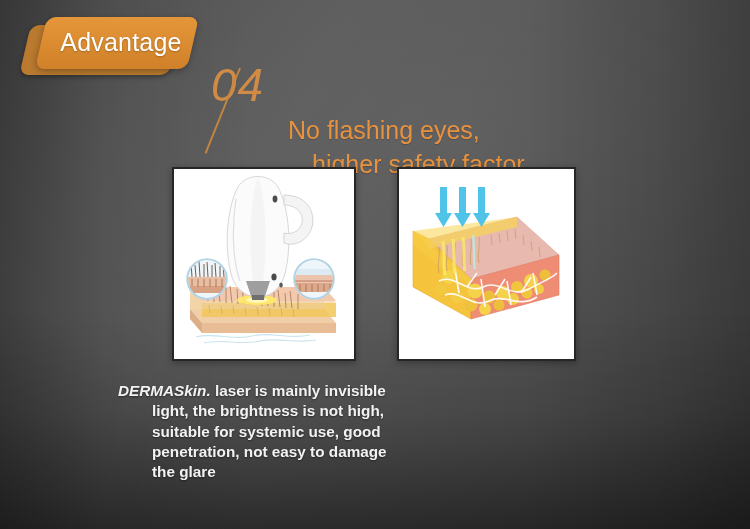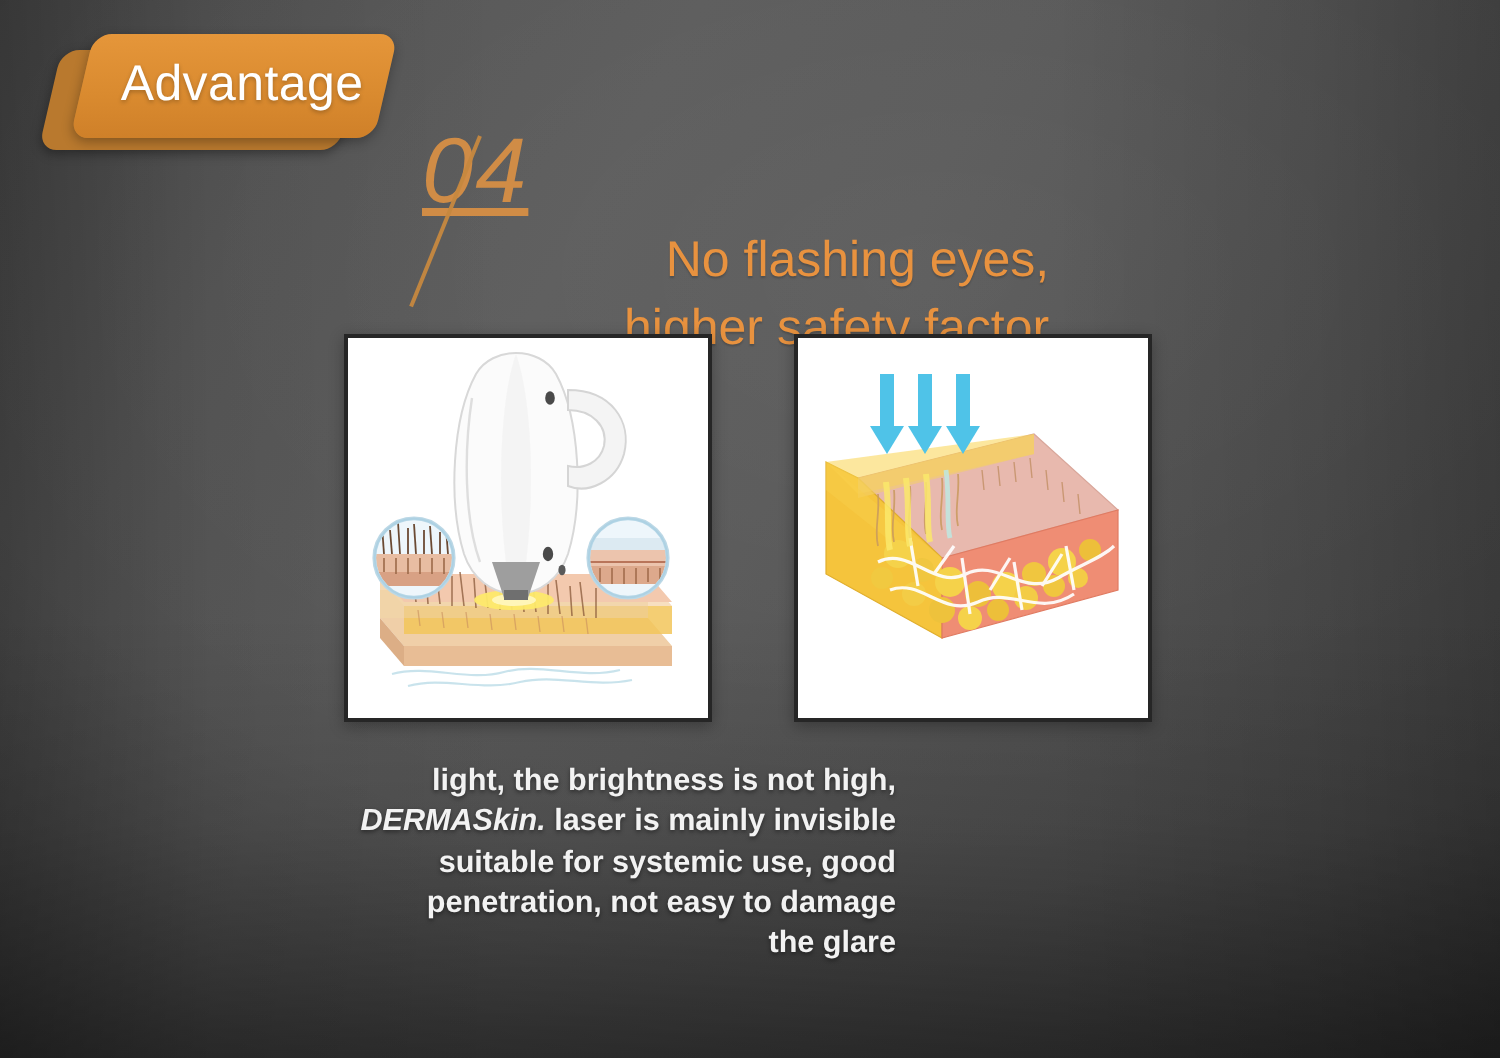--- a/index.html
+++ b/index.html
@@ -7,21 +7,20 @@
     padding: 0;
     background: #3a3a3a;
   }
   .slide {
     position: relative;
     width: 750px;
     height: 529px;
     overflow: hidden;
     font-family: "Liberation Sans", sans-serif;
     background: #701a75;
-    text-align: right;
   }
   
   .bg-base {
     position: absolute;
     inset: 0;
     background:
       linear-gradient(118deg,
         #4a4a4a 0%,
         #565656 18%,
         #5b5b5b 34%,
@@ -110,21 +109,20 @@
   .headline-num {
     position: absolute;
     left: 211px;
     top: 62px;
     font-size: 46px;
     font-style: italic;
     font-weight: 300;
     color: #d08c46;
     letter-spacing: 1px;
     line-height: 1;
-    text-decoration: underline;
   }
   .headline-slash {
     position: absolute;
     left: 239px;
     top: 68px;
     width: 2px;
     height: 92px;
     background: #c6883f;
     transform: rotate(22deg);
     transform-origin: top center;
@@ -407,21 +405,21 @@
         </g>
         <g>
           <rect x="79" y="18" width="7" height="28" fill="#4fc3e8"></rect>
           <polygon points="74,44 91,44 82.5,58" fill="#4fc3e8"></polygon>
         </g>
       </g>
     </svg>
   </div>
 
   <div class="caption caption-left">
+    <span class="cap-line"><span class="brand">DERMASkin.</span><span> laser is mainly invisible</span></span>
     <span class="cap-line cap-indent">light, the brightness is not high,</span>
-    <span class="cap-line"><span class="brand">DERMASkin.</span><span> laser is mainly invisible</span></span>
     <span class="cap-line cap-indent">suitable for systemic use, good</span>
     <span class="cap-line cap-indent">penetration, not easy to damage</span>
     <span class="cap-line cap-indent">the glare</span>
   </div>
 
 
 </div>
 
 </body></html>

